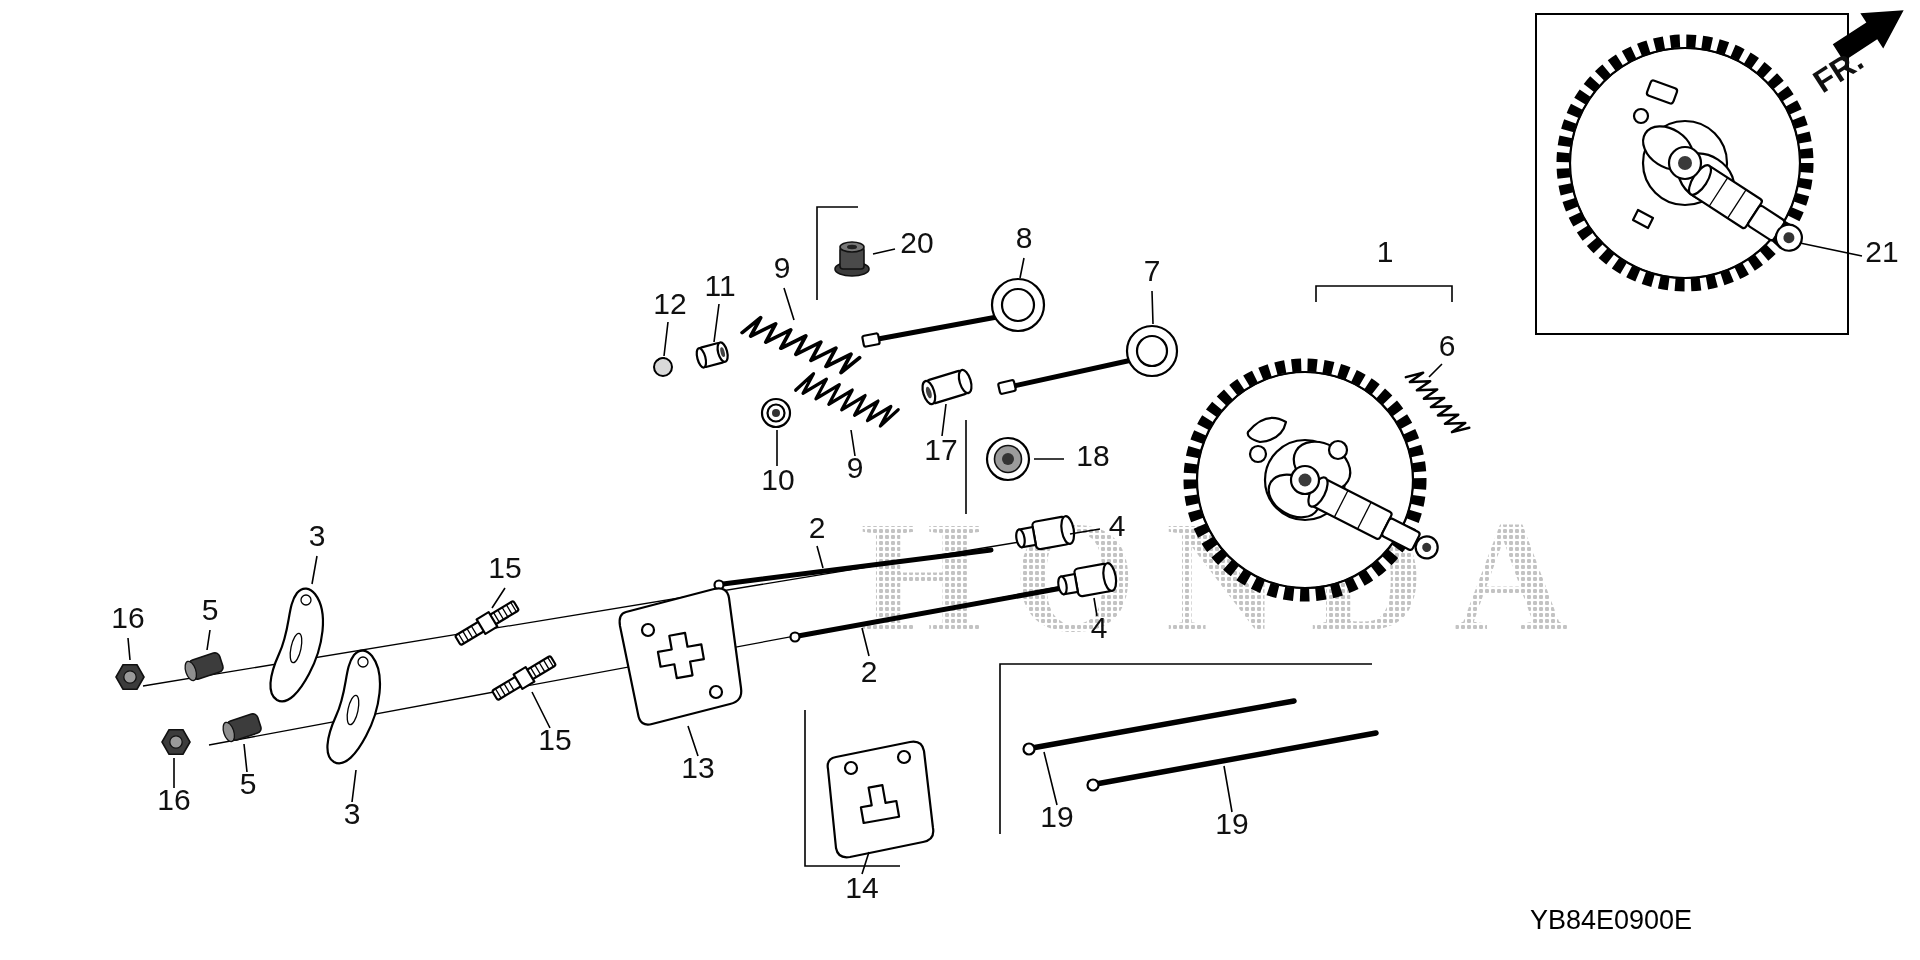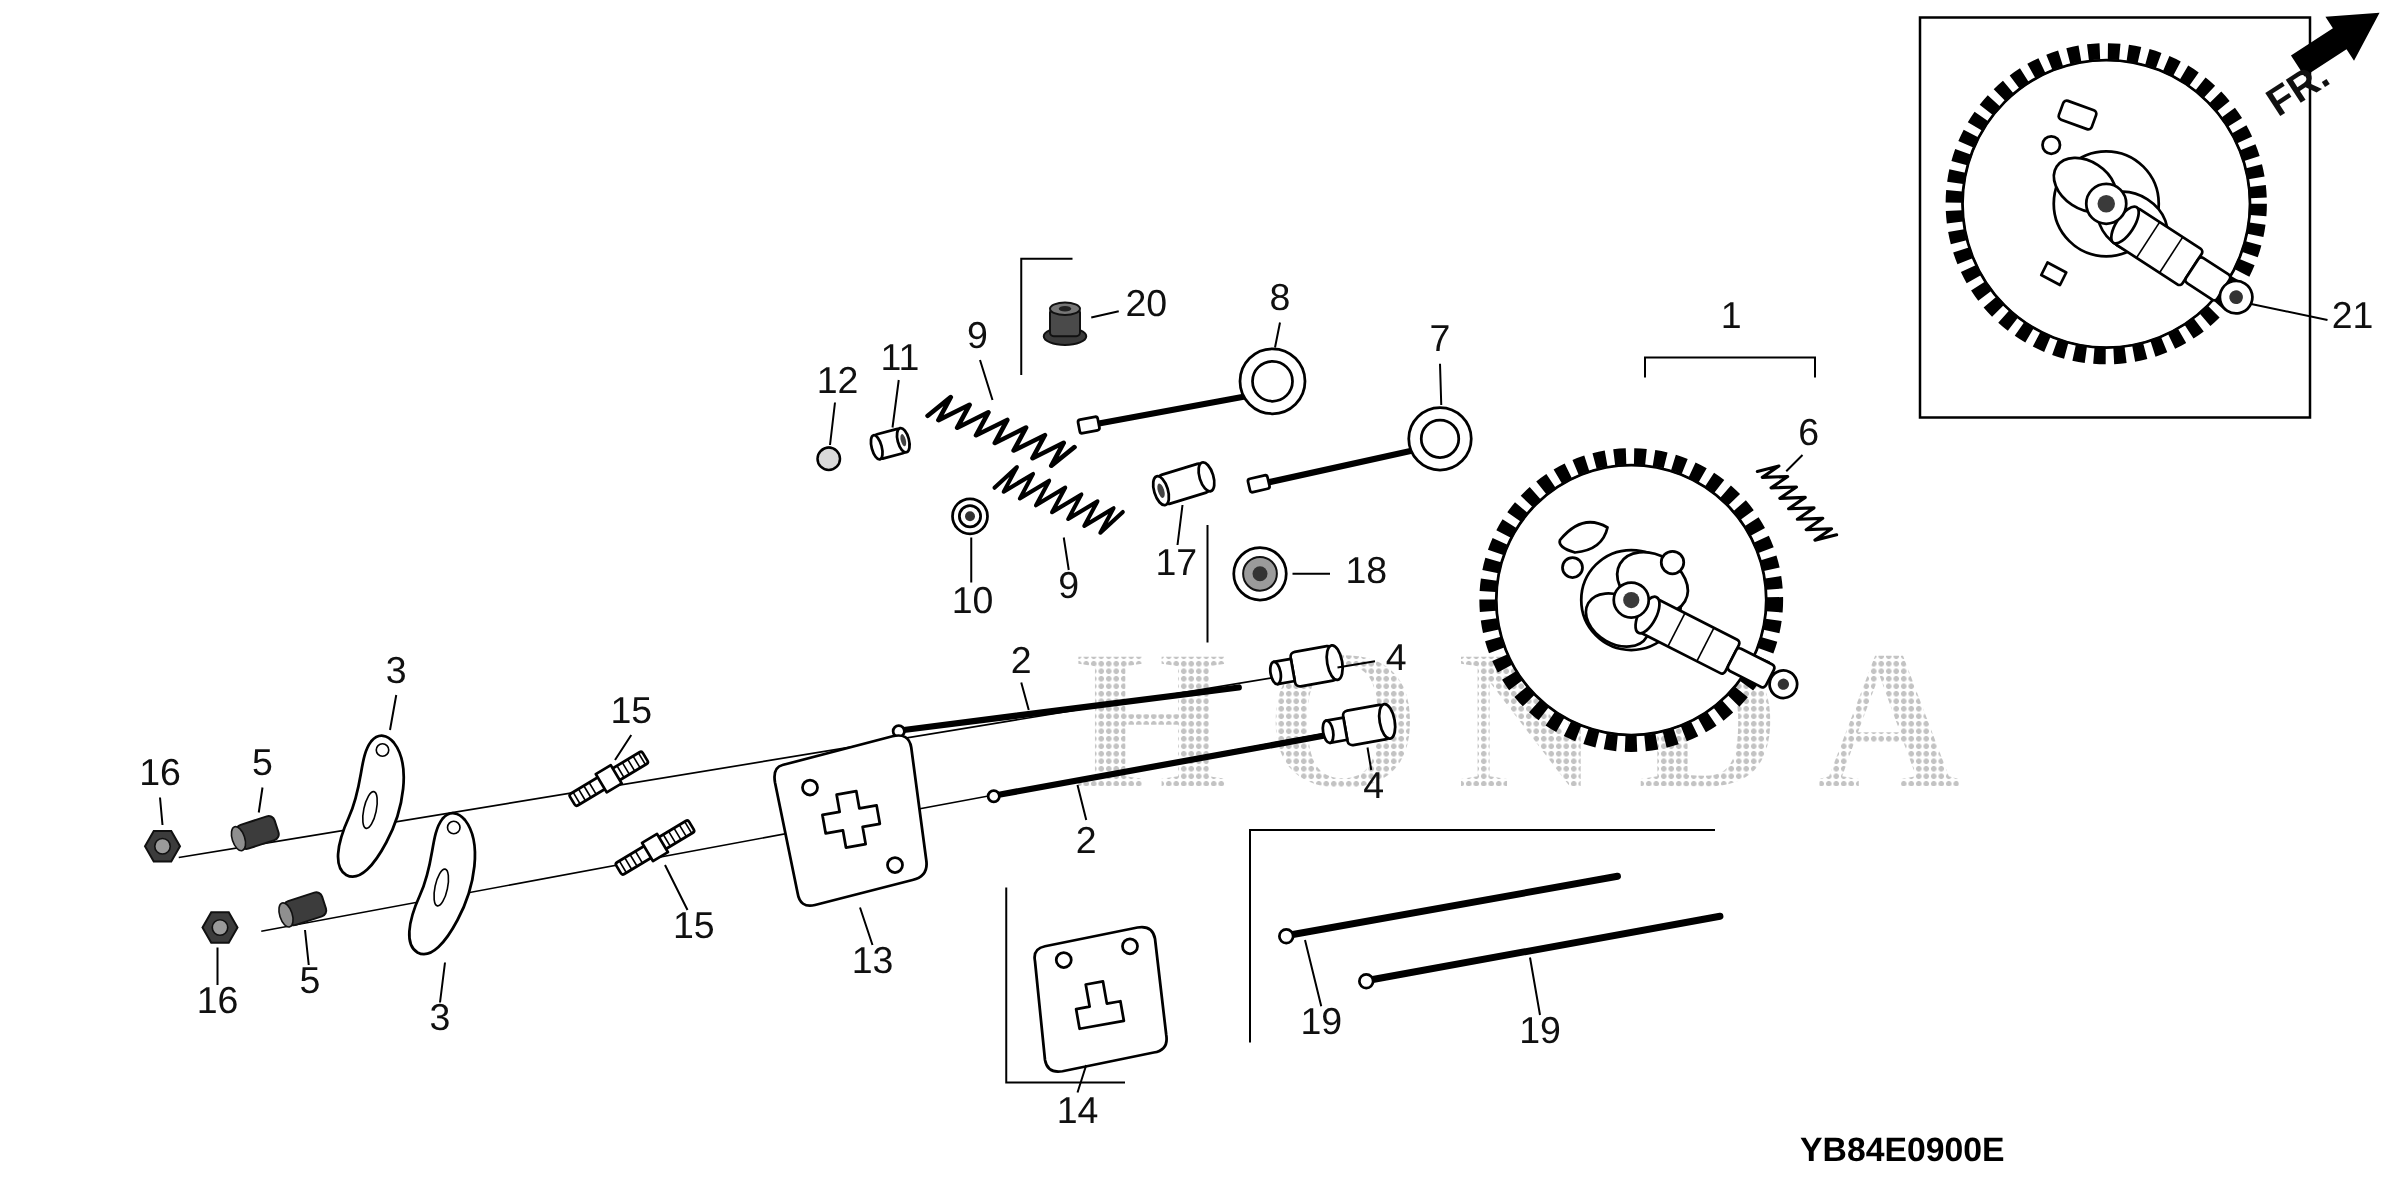--- a/index.html
+++ b/index.html
@@ -9,22 +9,22 @@
   .watermark{
     position:absolute;left:860px;top:498px;line-height:1;
     font-family:"Liberation Serif",serif;font-weight:700;font-size:158px;
     letter-spacing:30px;white-space:nowrap;
     background-image:radial-gradient(circle,#c3c3c3 2px,rgba(0,0,0,0) 2.4px);
     background-size:6px 6px;
     -webkit-background-clip:text;background-clip:text;color:transparent;
     user-select:none;pointer-events:none;
   }
   .diagram-code{
-    position:absolute;left:1440px;top:905px;
-    font-family:"Liberation Sans",sans-serif;font-weight:700;
+    position:absolute;left:1530px;top:905px;
+    font-family:"Liberation Sans",sans-serif;font-weight:400;
     font-size:27px;color:#000;
   }
   svg{position:absolute;inset:0;}
   .ol{fill:#fff;stroke:#000;stroke-width:2.2;stroke-linejoin:round;}
   .dk{fill:#3c3c3c;stroke:#111;stroke-width:1.6;}
   .th{fill:none;stroke:#000;stroke-width:1.3;}
   .ld{fill:none;stroke:#000;stroke-width:1.6;}
   .stem{stroke:#000;stroke-width:5;stroke-linecap:round;}
   .rod{stroke:#000;stroke-width:5.5;stroke-linecap:round;}
   .teeth{fill:none;stroke:#000;stroke-width:13;stroke-dasharray:9.5 6.5;}

